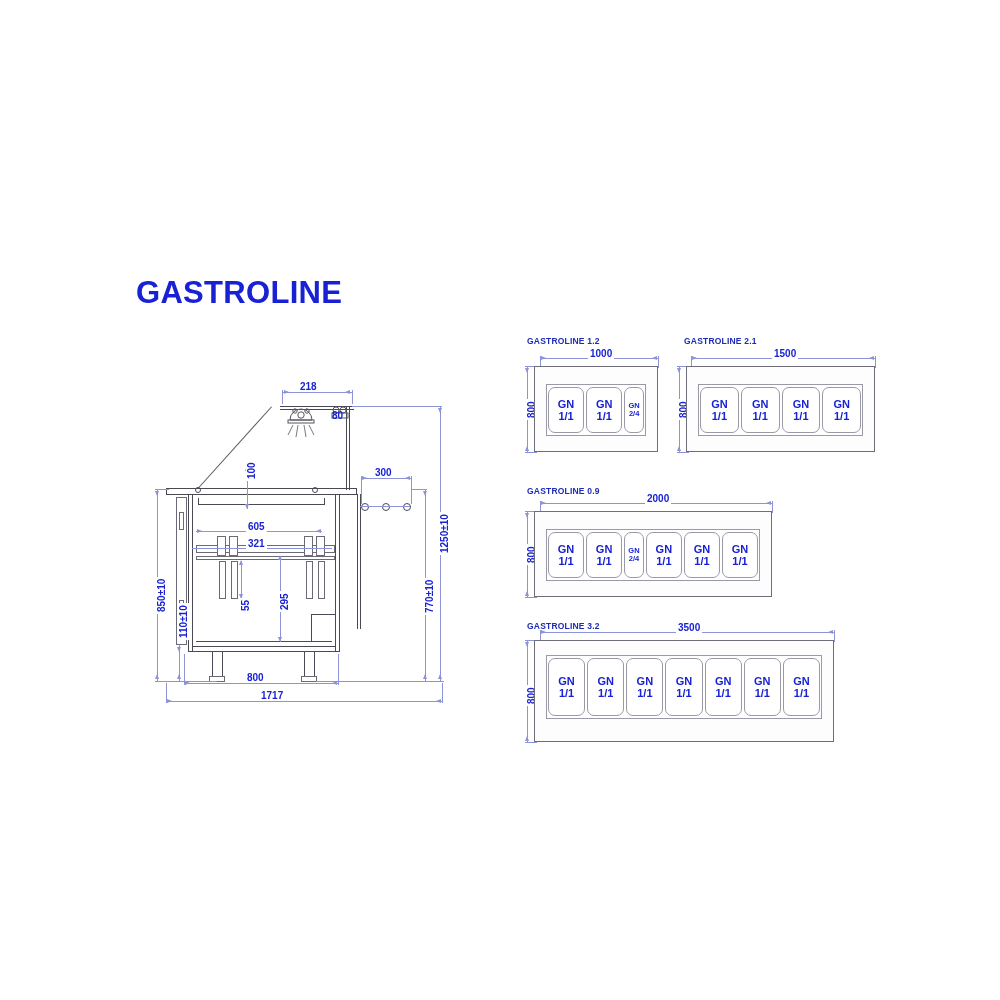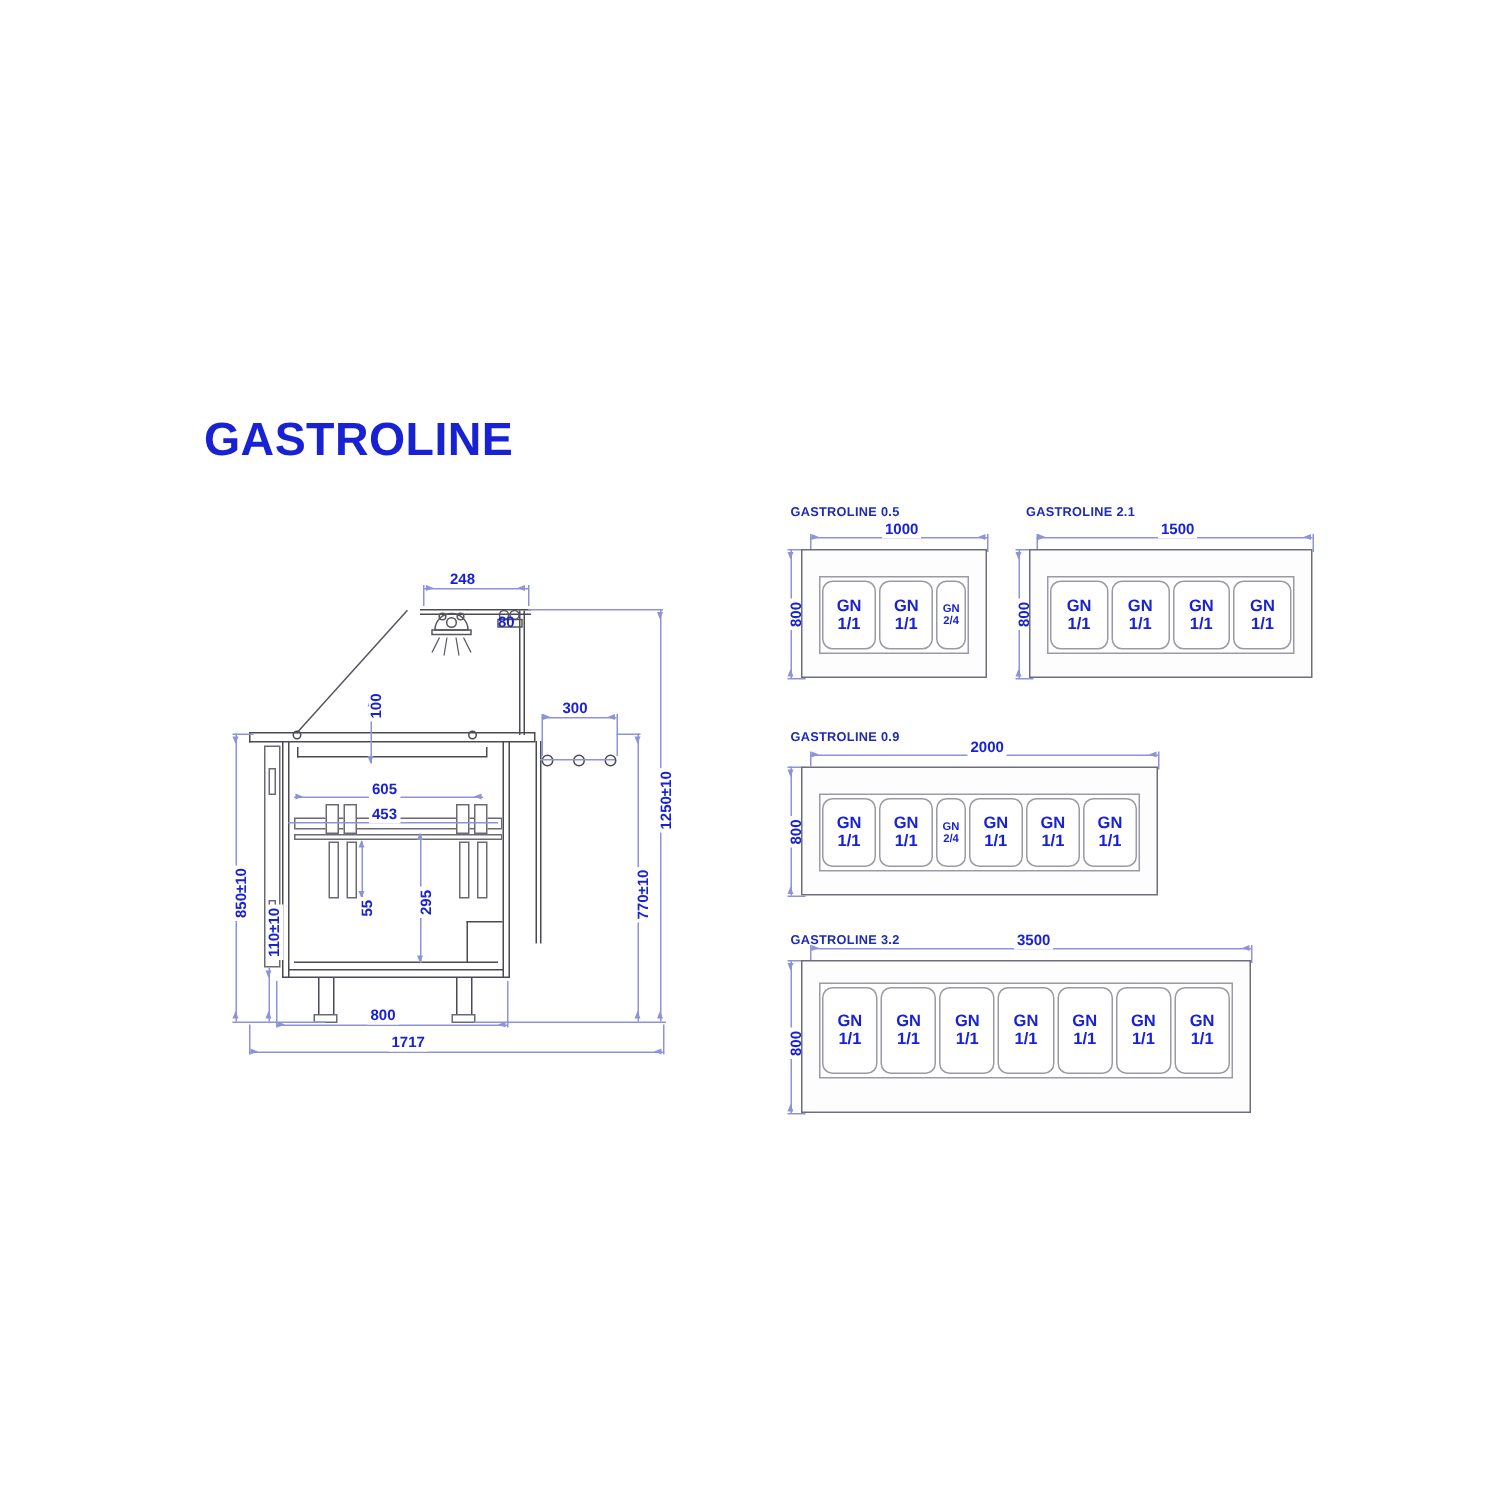--- a/index.html
+++ b/index.html
@@ -104,21 +104,21 @@
         <rect x="4" y="9" width="16" height="5" fill="none" stroke="#55555f" stroke-width="1"></rect>
       </svg>
     </div>
     <div class="dimtxt" style="left:314px;top:410px;background:transparent;">80</div>
 
     <div class="dimln dimh" style="left:266px;top:392px;width:70px;"></div>
     <div class="dimln dimv" style="left:266px;top:390px;height:14px;"></div>
     <div class="dimln dimv" style="left:336px;top:390px;height:14px;"></div>
     <div class="arrowr" style="left:268px;top:389.5px;"></div>
     <div class="arrowl" style="left:329px;top:389.5px;"></div>
-    <div class="dimtxt" style="left:282px;top:381px;">248</div>
+    <div class="dimtxt" style="left:282px;top:381px;">218</div>
 
     <div class="ln hl" style="left:150px;top:488px;width:190px;height:1px;"></div>
     <div class="ln hl" style="left:150px;top:494px;width:190px;height:1px;"></div>
     <div class="ln vl" style="left:150px;top:488px;width:1px;height:7px;"></div>
     <div class="ln vl" style="left:340px;top:488px;width:1px;height:7px;"></div>
     <div class="circ" style="left:179px;top:487px;width:4px;height:4px;"></div>
     <div class="circ" style="left:296px;top:487px;width:4px;height:4px;"></div>
 
     <div class="ln vl" style="left:172px;top:494px;width:1px;height:158px;"></div>
     <div class="ln vl" style="left:176px;top:494px;width:1px;height:158px;"></div>
@@ -177,21 +177,21 @@
     <div class="arrowr" style="left:346px;top:475.5px;"></div>
     <div class="arrowl" style="left:389px;top:475.5px;"></div>
     <div class="dimtxt" style="left:357px;top:467px;">300</div>
 
     <div class="dimln dimh" style="left:180px;top:531px;width:126px;"></div>
     <div class="arrowr" style="left:181px;top:528.5px;"></div>
     <div class="arrowl" style="left:300px;top:528.5px;"></div>
     <div class="dimtxt" style="left:230px;top:521px;">605</div>
 
     <div class="dimln dimh" style="left:176px;top:548px;width:140px;"></div>
-    <div class="dimtxt" style="left:230px;top:538px;">453</div>
+    <div class="dimtxt" style="left:230px;top:538px;">321</div>
 
     <div class="dimln dimv" style="left:264px;top:556px;height:86px;"></div>
     <div class="arrowu" style="left:261.5px;top:555px;"></div>
     <div class="arrowd" style="left:261.5px;top:637px;"></div>
     <div class="dimtxt rot" style="left:263px;top:612px;">295</div>
 
     <div class="dimln dimv" style="left:225px;top:561px;height:38px;"></div>
     <div class="arrowu" style="left:222.5px;top:560px;"></div>
     <div class="arrowd" style="left:222.5px;top:594px;"></div>
     <div class="dimtxt rot" style="left:224px;top:613px;">55</div>
@@ -230,21 +230,21 @@
 
     <div class="dimln dimh" style="left:150px;top:701px;width:276px;"></div>
     <div class="dimln dimv" style="left:150px;top:683px;height:20px;"></div>
     <div class="dimln dimv" style="left:426px;top:683px;height:20px;"></div>
     <div class="arrowr" style="left:151px;top:698.5px;"></div>
     <div class="arrowl" style="left:420px;top:698.5px;"></div>
     <div class="dimtxt" style="left:243px;top:690px;">1717</div>
   </div>
 
   <div>
-    <div class="plan-label" style="left:511px;top:336px;">GASTROLINE 0.5</div>
+    <div class="plan-label" style="left:511px;top:336px;">GASTROLINE 1.2</div>
     <div class="dimln dimh" style="left:524px;top:358px;width:118px;"></div>
     <div class="dimln dimv" style="left:524px;top:356px;height:12px;"></div>
     <div class="dimln dimv" style="left:642px;top:356px;height:12px;"></div>
     <div class="arrowr" style="left:525px;top:355.5px;"></div>
     <div class="arrowl" style="left:636px;top:355.5px;"></div>
     <div class="dimtxt" style="left:572px;top:348px;">1000</div>
 
     <div class="dimln dimv" style="left:511px;top:366px;height:86px;"></div>
     <div class="dimln dimh" style="left:509px;top:366px;width:12px;"></div>
     <div class="dimln dimh" style="left:509px;top:452px;width:12px;"></div>

